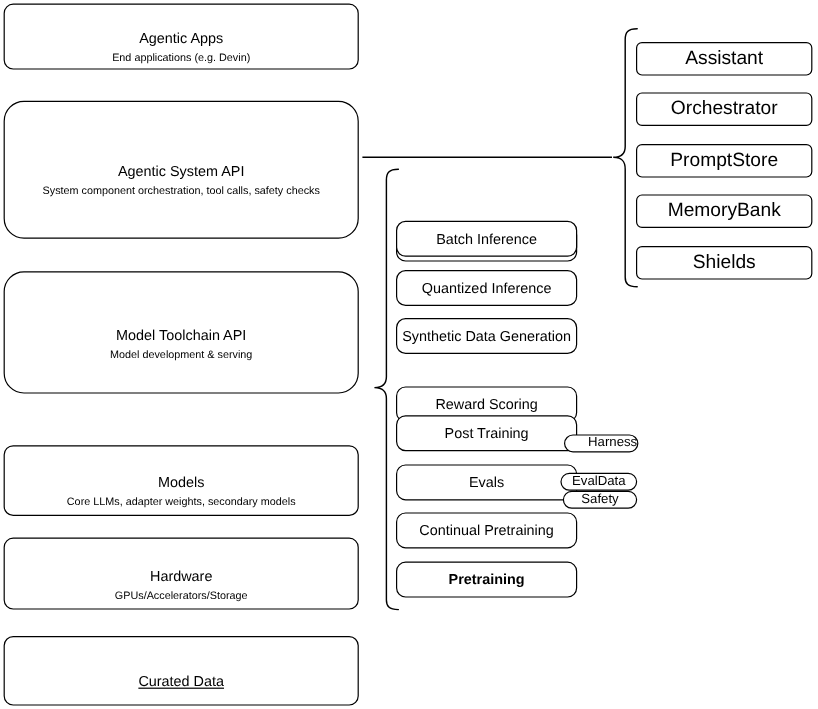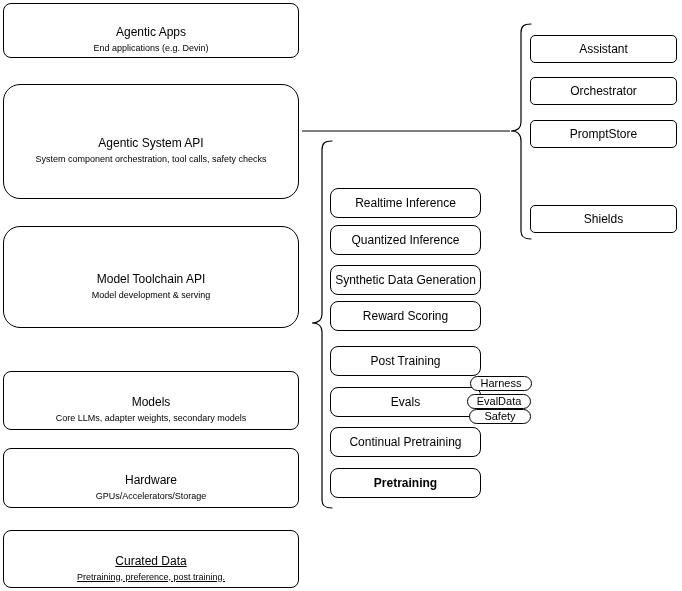--- a/index.html
+++ b/index.html
@@ -16,21 +16,21 @@
   .r8{border-radius:8px;}
   .r17{border-radius:17px;}
   .title{font-size:12px;line-height:14px;margin-top:18px;}
   .subtitle{font-size:9px;line-height:11px;}
   .mid{
     left:330px;width:151px;height:30px;border-radius:8px;
     font-size:12px;border-width:1.2px;z-index:2;
   }
   .comp{
     left:530px;width:147px;height:28px;border-radius:5px;
-    font-size:12px;border-width:1.2px;
+    font-size:16px;border-width:1.2px;
   }
   .pill{
     position:absolute;box-sizing:border-box;background:#ffffff;border:1.5px solid #000;
     border-radius:8px;font-size:11px;line-height:11px;display:flex;align-items:center;
     justify-content:center;z-index:4;
   }
   .overlay{position:absolute;left:0;top:0;z-index:1;pointer-events:none;}
 </style>
 </head>
 <body>
@@ -52,67 +52,72 @@
   <div class="box stack r8" style="top:371px;height:59px;">
     <div class="title">Models</div>
     <div class="subtitle">Core LLMs, adapter weights, secondary models</div>
   </div>
   <div class="box stack r8" style="top:448px;height:60px;">
     <div class="title">Hardware</div>
     <div class="subtitle">GPUs/Accelerators/Storage</div>
   </div>
   <div class="box stack r8" style="top:530px;height:58px;text-decoration:underline;">
     <div class="title">Curated Data</div>
-    <div class="subtitle">Pretraining, preference, post training.</div>
   </div>
 
   <div class="box mid" style="top:144px;margin-top:44px;">
     <span>Realtime Inference</span>
+  </div>
+  <div class="box mid" style="top:184px;">
+    <span>Batch Inference</span>
   </div>
   <div class="box mid" style="top:225px;">
     <span>Quantized Inference</span>
   </div>
   <div class="box mid" style="top:265px;">
     <span>Synthetic Data Generation</span>
   </div>
-  <div class="box mid" style="top:301px;">
+  <div class="box mid" style="top:322px;">
     <span>Reward Scoring</span>
   </div>
   <div class="box mid" style="top:346px;">
     <span>Post Training</span>
   </div>
   <div class="box mid" style="top:387px;">
     <span>Evals</span>
   </div>
   <div class="box mid" style="top:427px;">
     <span>Continual Pretraining</span>
   </div>
   <div class="box mid" style="top:468px;font-weight:bold;">
     <span>Pretraining</span>
   </div>
 
-  <div class="pill" style="left:470px;top:376px;width:62px;height:15px;">
+  <div class="pill" style="left:470px;top:362px;width:62px;height:15px;justify-content:flex-end;">
     <span>Harness</span>
   </div>
   <div class="pill" style="left:467px;top:394px;width:64px;height:15px;">
     <span>EvalData</span>
   </div>
   <div class="pill" style="left:469px;top:409px;width:62px;height:15px;">
     <span>Safety</span>
   </div>
 
   <div class="box comp" style="top:35px;">
     <span>Assistant</span>
   </div>
   <div class="box comp" style="top:77px;">
     <span>Orchestrator</span>
   </div>
   <div class="box comp" style="top:120px;justify-content:center;">
     <span>PromptStore</span>
   </div>
+  <div class="box comp" style="top:162px;">
+    <span>MemoryBank</span>
+  </div>
   <div class="box comp" style="top:205px;">
     <span>Shields</span>
   </div>
 
   <svg class="overlay" width="682" height="591" viewBox="0 0 682 591">
     <path d="M 302 131 L 510 131" stroke="#000" stroke-width="1.2" fill="none"></path>
     <path d="M 531 24 C 523 24 521 27 521 33 L 521 122 C 521 127 519 131 511 131 C 519 131 521 135 521 141 L 521 231 C 521 236 523 239 531 239" stroke="#000" stroke-width="1.2" fill="none" stroke-linecap="round"></path>
     <path d="M 332 141 C 324 141 322 144 322 150 L 322 314 C 322 319 320 323 312 323 C 320 323 322 327 322 332 L 322 500 C 322 505 324 508 332 508" stroke="#000" stroke-width="1.2" fill="none" stroke-linecap="round"></path>
   </svg>
 

